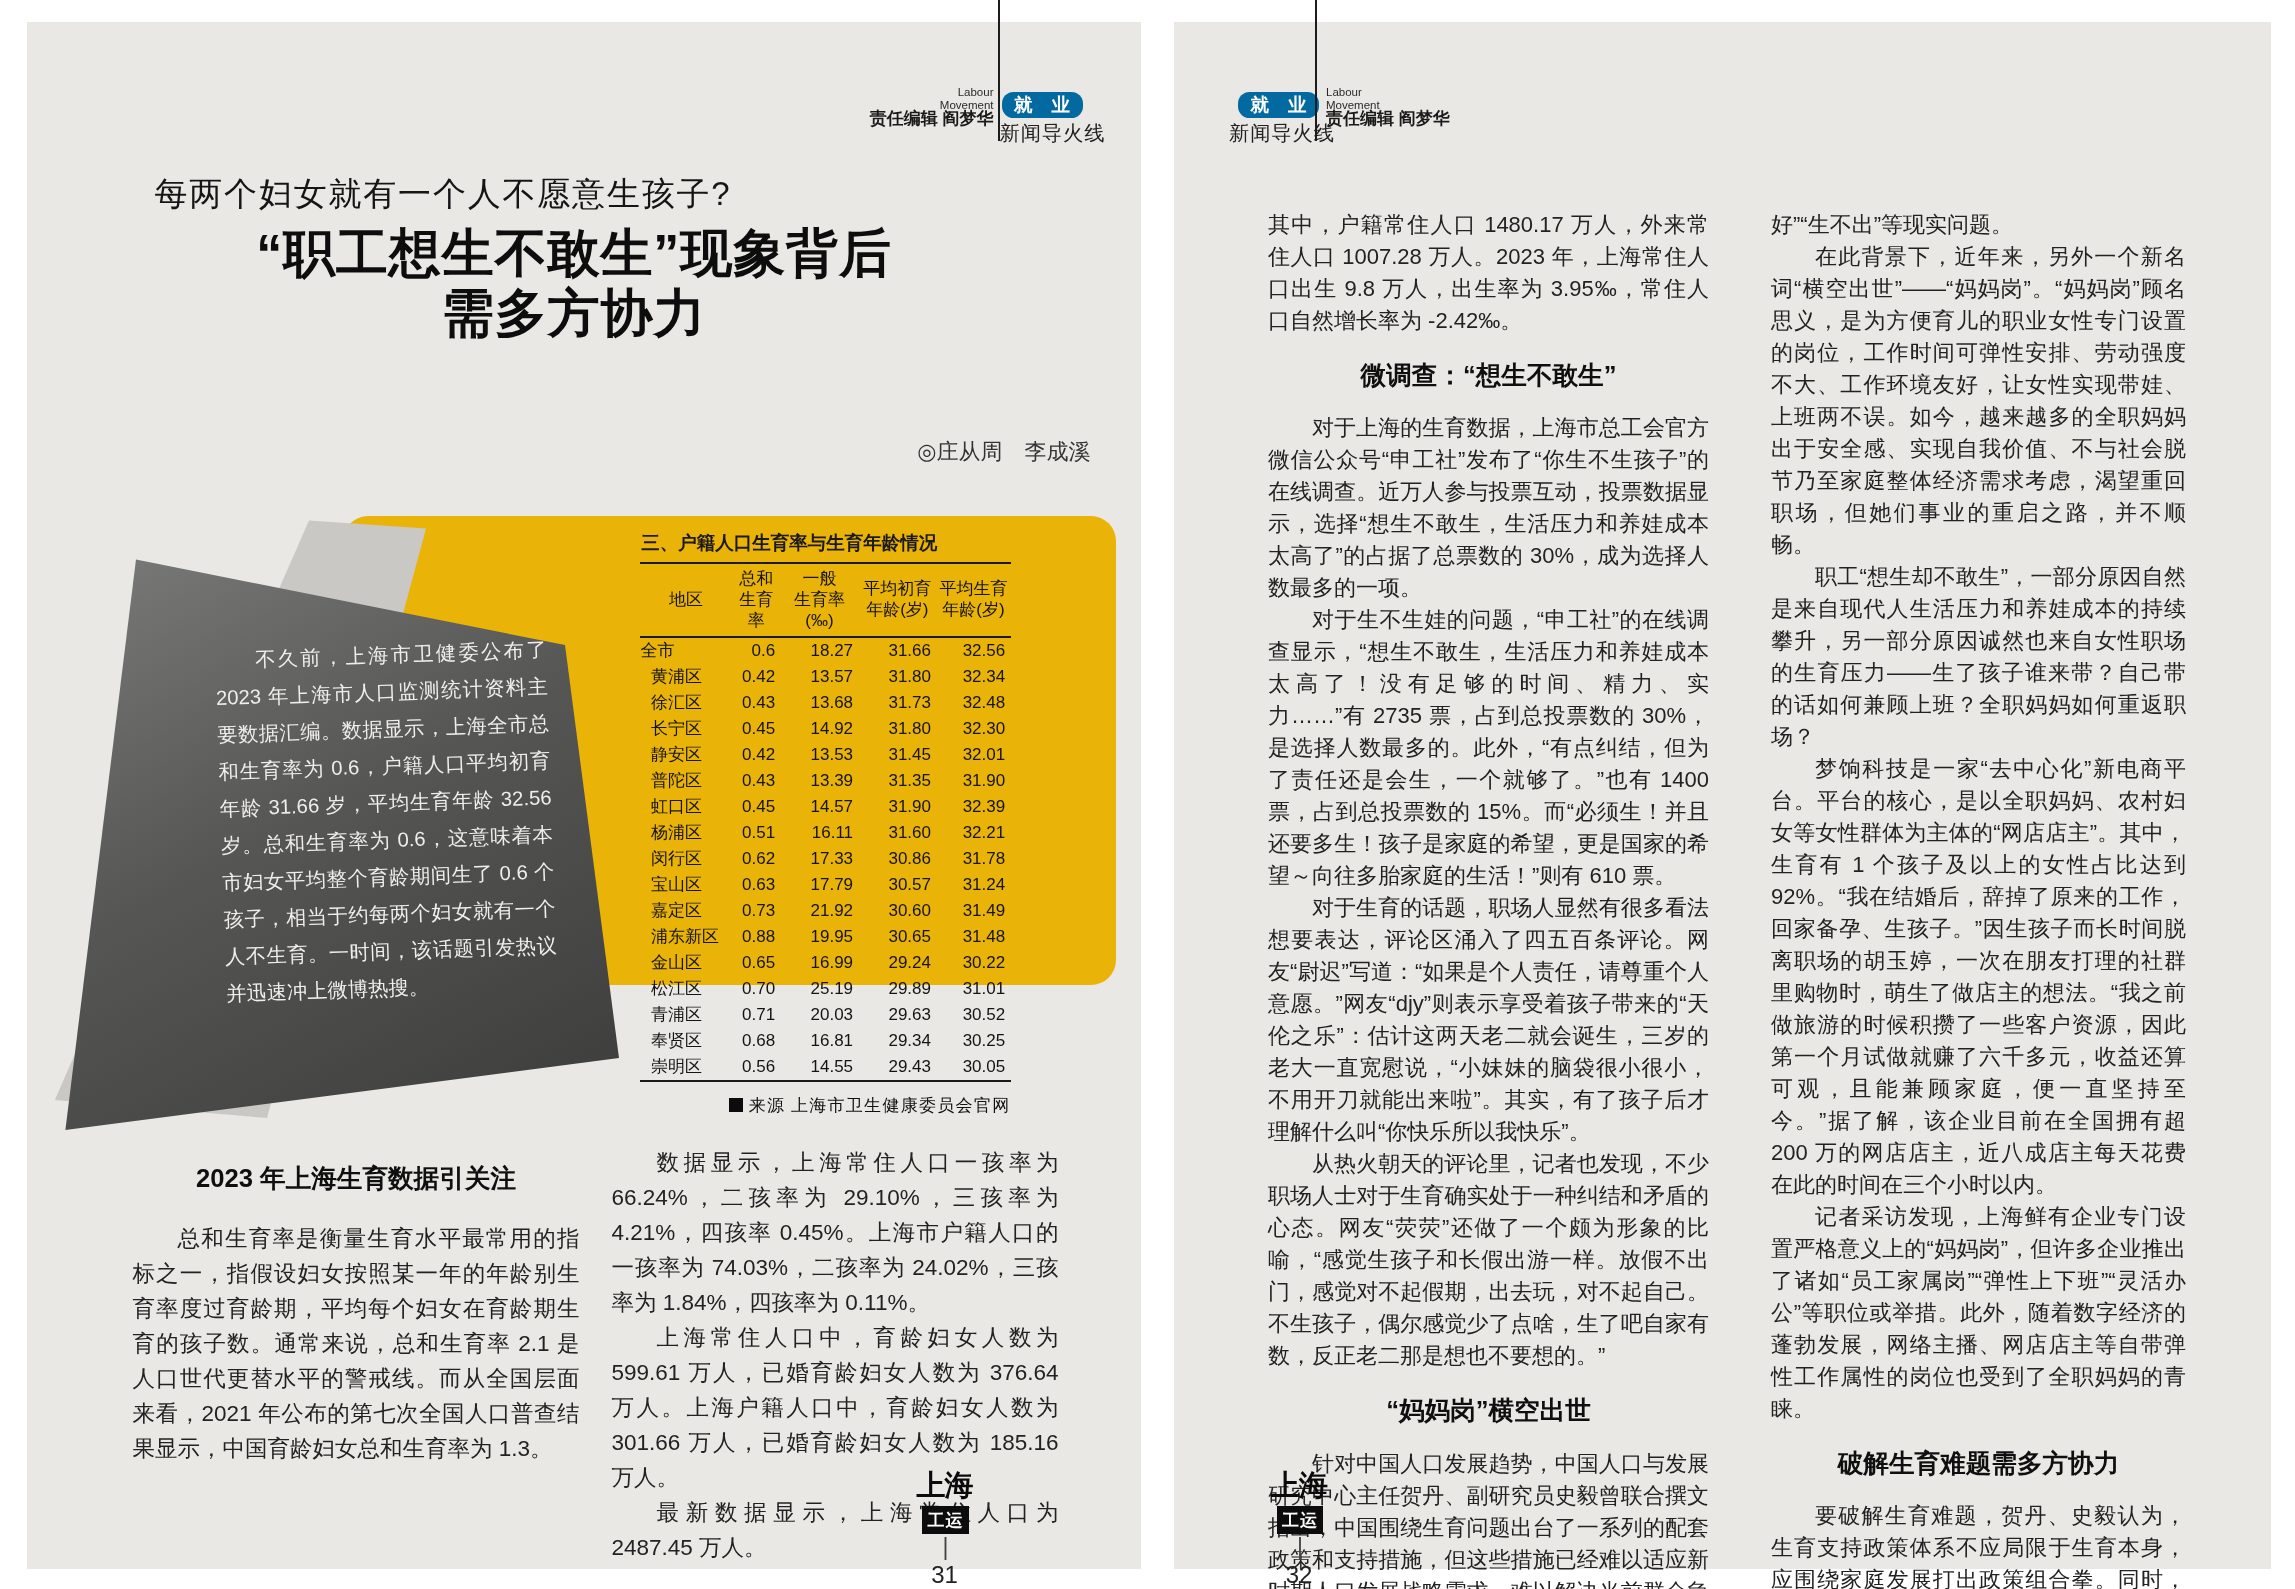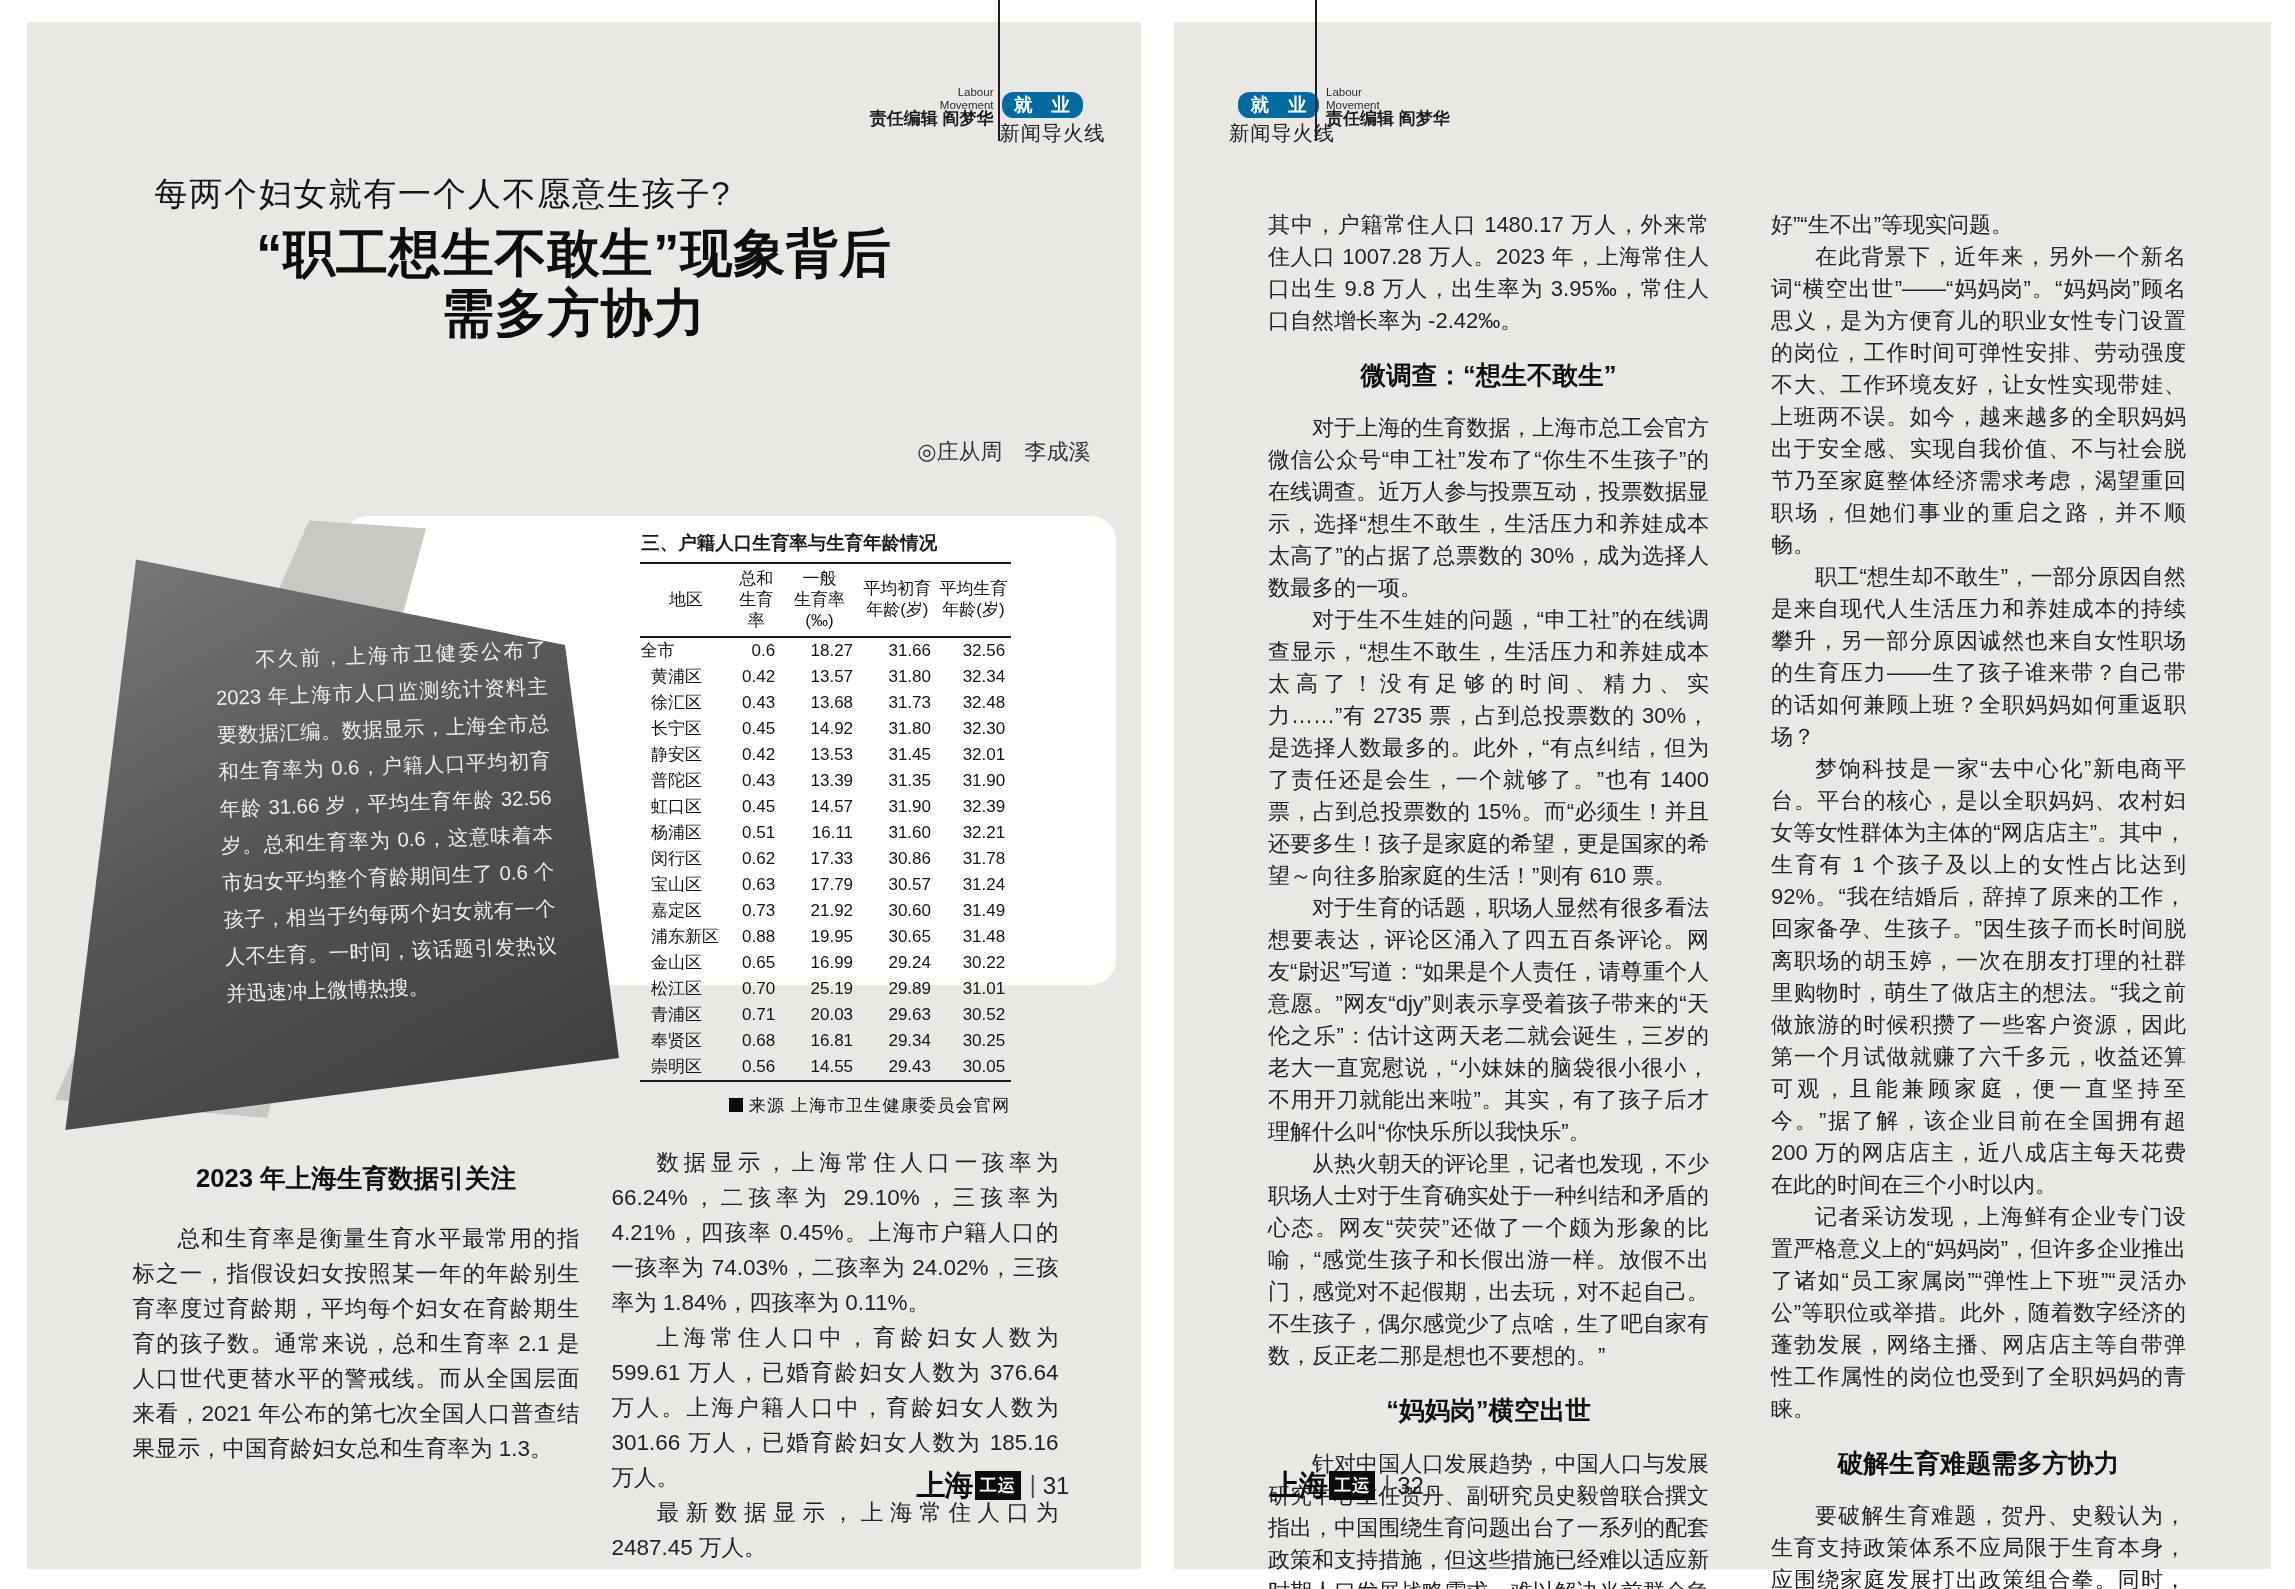--- a/index.html
+++ b/index.html
@@ -18,21 +18,21 @@
          letter-spacing:7px;border-radius:11.5px;width:81px;height:25.6px;line-height:25.6px;
          text-align:center;text-indent:7px;}
   .strip{position:absolute;font-size:20.3px;color:#222;letter-spacing:0.9px;}
   
   .kicker{position:absolute;left:128px;top:150px;font-size:33px;color:#151515;letter-spacing:1.8px;}
   .title{position:absolute;left:84px;top:201px;width:927px;text-align:center;
          font-size:52px;font-weight:bold;color:#0d0d0d;line-height:60px;letter-spacing:0.9px;}
   .byline{position:absolute;left:88px;top:415px;width:976px;text-align:right;
           font-size:22px;color:#333;}
   
-  .card{position:absolute;left:316px;top:494px;width:773px;height:469px;background:#ffffff;
+  .card{position:absolute;left:316px;top:494px;width:773px;height:469px;background:#eab308;
         border-radius:25px;}
   .tbl-wrap{position:absolute;left:297px;top:14px;width:371px;}
   .tbl-title{font-size:18.5px;font-weight:bold;color:#1a1a1a;margin:0 0 7px 1.8px;}
   table.fert{width:100%;border-collapse:collapse;border-top:2.6px solid #1a1a1a;
              border-bottom:2.6px solid #1a1a1a;}
   table.fert th{font-size:17px;font-weight:normal;color:#141414;padding:3.5px 0 5.3px 0;
                 border-bottom:2.6px solid #1a1a1a;vertical-align:middle;line-height:21px;}
   table.fert td{font-size:17px;color:#141414;height:24px;line-height:24px;white-space:nowrap;}
   td.region{text-align:left;}
   td.region.indent{padding-left:11.5px;}
@@ -59,21 +59,21 @@
   .col-r1{width:441px;}
   .col-r2{width:415px;}
   .body-p{margin:0;font-size:22.5px;line-height:35px;text-align:justify;text-indent:2em;
           color:#222;}
   .cols-r .body-p{line-height:32px;font-size:22px;}
   .body-p.noind{text-indent:0;}
   .col-h{font-size:25.6px;font-weight:bold;text-align:center;color:#0f0f0f;
          margin:21px 0 19.4px 0;}
   .cols-l .col-h{margin:16px 0 25px 0;}
   
-  .footer{position:absolute;top:1444px;height:39px;display:flex;align-items:center;}
+  .footer{position:absolute;top:1444px;height:39px;display:flex;align-items:center;flex-direction:column;}
   .footer-l{left:890px;}
   .footer-r{left:97px;}
   .logo-sh{font-family:"Liberation Serif","DejaVu Serif",serif;font-weight:bold;
            font-size:29px;color:#0a0a0a;letter-spacing:-0.9px;}
   .logo-box{display:inline-block;background:#0c0c0c;color:#fff;font-size:17px;font-weight:bold;
             padding:2.6px 5.3px;margin-left:1.8px;letter-spacing:0.9px;}
   .pg-sep{margin:0 7px 0 8.8px;font-size:23px;color:#444;font-weight:300;}
   .pg-num{font-size:24px;color:#222;}
 </style>
 </head>

